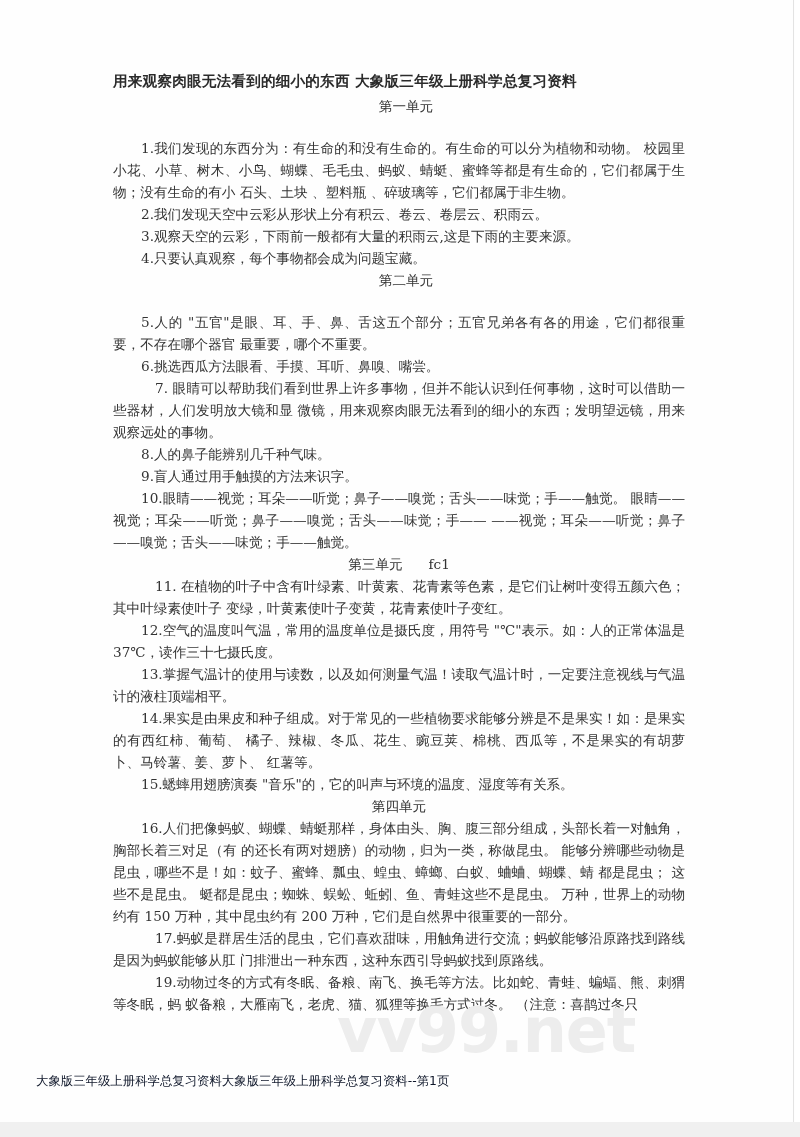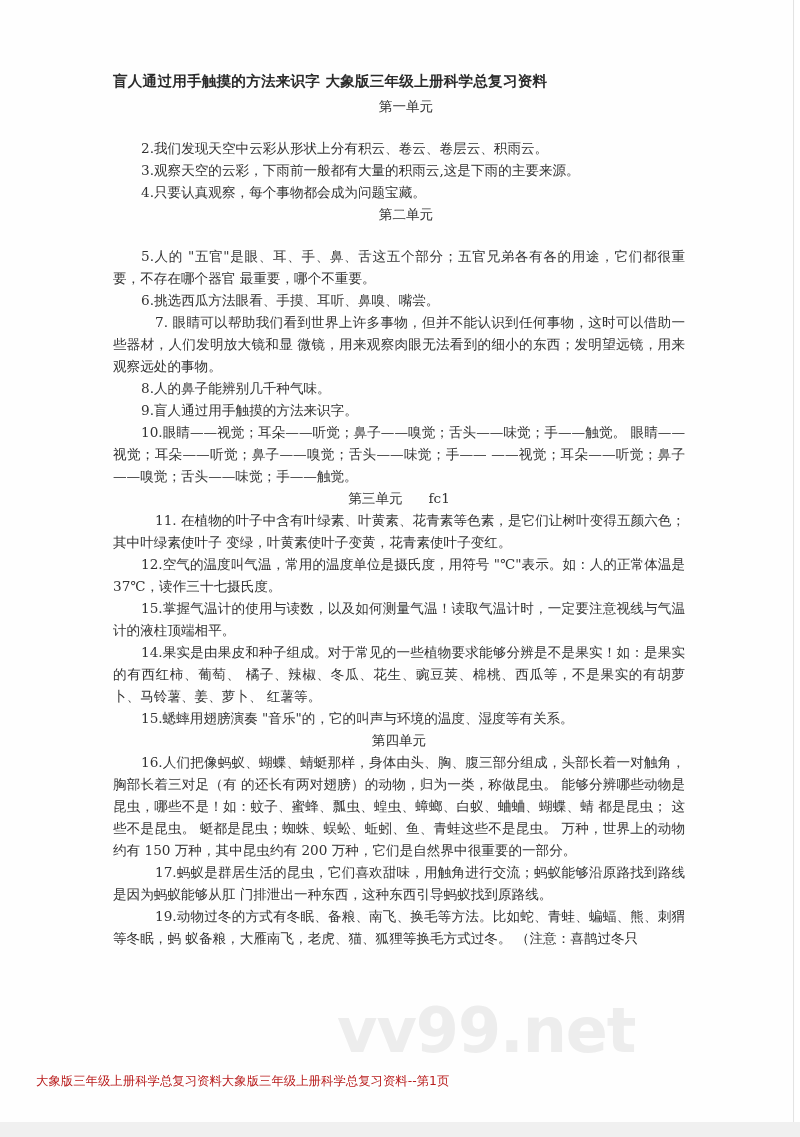--- a/index.html
+++ b/index.html
@@ -113,62 +113,63 @@
 
   .spacer-lg { height: 20px; }
 
   
   #doc-footer {
     position: absolute;
     left: 36px;
     top: 1073px;
     font-family: "DejaVu Sans", "Liberation Sans", sans-serif;
     font-size: 12.4px;
-    color: #b91c1c;
+    color: #0f172a;
     white-space: nowrap;
     z-index: 4;
   }
 </style>
 </head>
 <body>
 
 <div id="page-sheet">
 
   <div id="sheet-right-edge"></div>
 
   <div id="watermark">vv99.net</div>
 
   <div id="doc-body">
 
-    <div class="doc-title">盲人通过用手触摸的方法来识字 大象版三年级上册科学总复习资料</div>
+    <div class="doc-title">用来观察肉眼无法看到的细小的东西 大象版三年级上册科学总复习资料</div>
 
     <div class="unit-head indented">第一单元</div>
 
     <div class="spacer-lg"></div>
 
+    <div class="para">1.我们发现的东西分为：有生命的和没有生命的。有生命的可以分为植物和动物。 校园里小花、小草、树木、小鸟、蝴蝶、毛毛虫、蚂蚁、蜻蜓、蜜蜂等都是有生命的，它们都属于生物；没有生命的有小 石头、土块 、塑料瓶 、碎玻璃等，它们都属于非生物。</div>
     <div class="para">2.我们发现天空中云彩从形状上分有积云、卷云、卷层云、积雨云。</div>
     <div class="para">3.观察天空的云彩，下雨前一般都有大量的积雨云,这是下雨的主要来源。</div>
     <div class="para">4.只要认真观察，每个事物都会成为问题宝藏。</div>
 
     <div class="unit-head indented">第二单元</div>
 
     <div class="spacer-lg"></div>
 
     <div class="para">5.人的 "五官"是眼、耳、手、鼻、舌这五个部分；五官兄弟各有各的用途，它们都很重要，不存在哪个器官 最重要，哪个不重要。</div>
     <div class="para">6.挑选西瓜方法眼看、手摸、耳听、鼻嗅、嘴尝。</div>
     <div class="para indent-wide">7. 眼睛可以帮助我们看到世界上许多事物，但并不能认识到任何事物，这时可以借助一些器材，人们发明放大镜和显 微镜，用来观察肉眼无法看到的细小的东西；发明望远镜，用来观察远处的事物。</div>
     <div class="para">8.人的鼻子能辨别几千种气味。</div>
     <div class="para">9.盲人通过用手触摸的方法来识字。</div>
     <div class="para">10.眼睛——视觉；耳朵——听觉；鼻子——嗅觉；舌头——味觉；手——触觉。 眼睛——视觉；耳朵——听觉；鼻子——嗅觉；舌头——味觉；手—— ——视觉；耳朵——听觉；鼻子——嗅觉；舌头——味觉；手——触觉。</div>
 
     <div class="unit-head">第三单元      fc1</div>
 
     <div class="para indent-wide">11. 在植物的叶子中含有叶绿素、叶黄素、花青素等色素，是它们让树叶变得五颜六色；其中叶绿素使叶子 变绿，叶黄素使叶子变黄，花青素使叶子变红。</div>
     <div class="para">12.空气的温度叫气温，常用的温度单位是摄氏度，用符号 "℃"表示。如：人的正常体温是 37℃，读作三十七摄氏度。</div>
-    <div class="para">15.掌握气温计的使用与读数，以及如何测量气温！读取气温计时，一定要注意视线与气温计的液柱顶端相平。</div>
+    <div class="para">13.掌握气温计的使用与读数，以及如何测量气温！读取气温计时，一定要注意视线与气温计的液柱顶端相平。</div>
     <div class="para">14.果实是由果皮和种子组成。对于常见的一些植物要求能够分辨是不是果实！如：是果实的有西红柿、葡萄、 橘子、辣椒、冬瓜、花生、豌豆荚、棉桃、西瓜等，不是果实的有胡萝卜、马铃薯、姜、萝卜、 红薯等。</div>
     <div class="para">15.蟋蟀用翅膀演奏 "音乐"的，它的叫声与环境的温度、湿度等有关系。</div>
 
     <div class="unit-head">第四单元</div>
 
     <div class="para">16.人们把像蚂蚁、蝴蝶、蜻蜓那样，身体由头、胸、腹三部分组成，头部长着一对触角，胸部长着三对足（有 的还长有两对翅膀）的动物，归为一类，称做昆虫。 能够分辨哪些动物是昆虫，哪些不是！如：蚊子、蜜蜂、瓢虫、蝗虫、蟑螂、白蚁、蛐蛐、蝴蝶、蜻 都是昆虫； 这些不是昆虫。 蜓都是昆虫；蜘蛛、蜈蚣、蚯蚓、鱼、青蛙这些不是昆虫。 万种，世界上的动物约有 150 万种，其中昆虫约有 200 万种，它们是自然界中很重要的一部分。</div>
     <div class="para indent-wide">17.蚂蚁是群居生活的昆虫，它们喜欢甜味，用触角进行交流；蚂蚁能够沿原路找到路线是因为蚂蚁能够从肛 门排泄出一种东西，这种东西引导蚂蚁找到原路线。</div>
     <div class="para indent-wide">19.动物过冬的方式有冬眠、备粮、南飞、换毛等方法。比如蛇、青蛙、蝙蝠、熊、刺猬等冬眠，蚂 蚁备粮，大雁南飞，老虎、猫、狐狸等换毛方式过冬。 （注意：喜鹊过冬只</div>
 
   </div>

